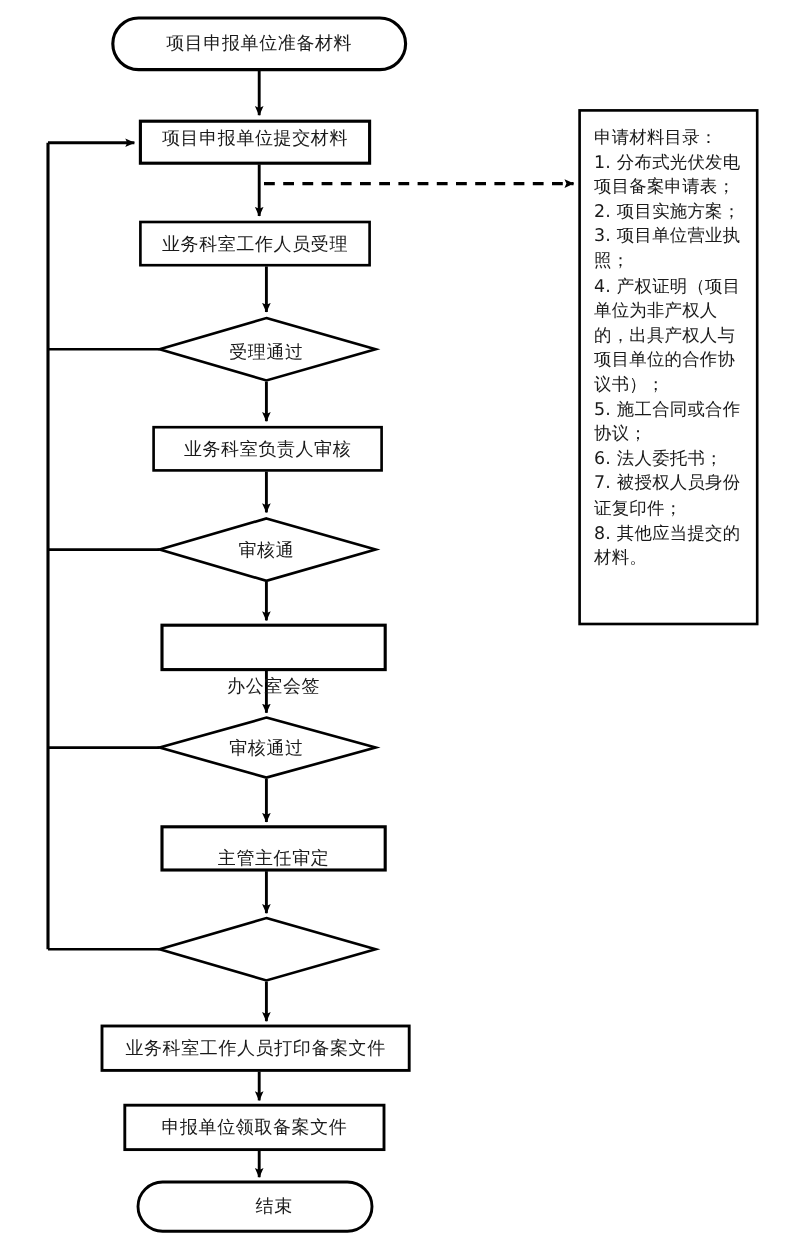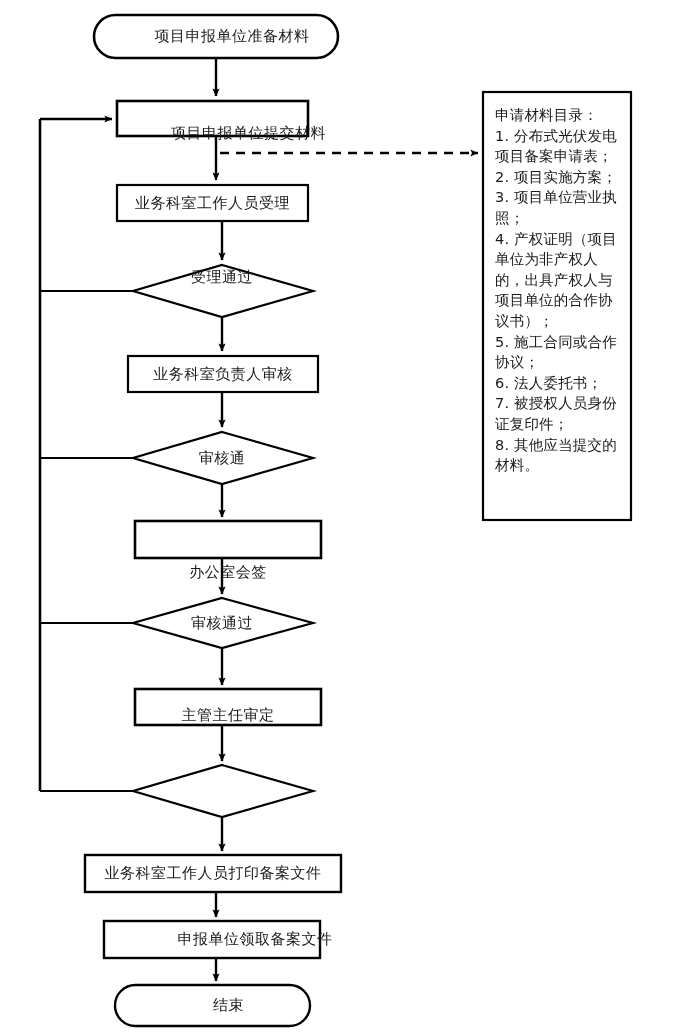--- a/index.html
+++ b/index.html
@@ -140,42 +140,42 @@
       <line x1="133" y1="458" x2="40" y2="458"></line>
       <line x1="133" y1="623" x2="40" y2="623"></line>
       <line x1="133" y1="791" x2="40" y2="791"></line>
     </g>
 
     <g stroke="#000000" fill="none" stroke-width="2.6" stroke-linecap="butt">
       <line x1="220" y1="153" x2="478" y2="153" stroke-dasharray="9 7" marker-end="url(#arrowSolid)"></line>
     </g>
   </svg>
 
-  <div class="node-label lbl-terminal" style="left:110px; top:15px; width:244px; height:43px;">项目申报单位准备材料</div>
-
-  <div class="node-label lbl-process" style="left:117px; top:119px; width:191px; height:28px;padding-left:36px;">项目申报单位提交材料</div>
+  <div class="node-label lbl-terminal" style="left:94px; top:15px; width:244px; height:43px;">项目申报单位准备材料</div>
+
+  <div class="node-label lbl-process" style="left:117px; top:101px; width:191px; height:28px;">项目申报单位提交材料</div>
 
   <div class="node-label lbl-process" style="left:117px; top:185px; width:191px; height:36px;">业务科室工作人员受理</div>
 
-  <div class="node-label lbl-decision" style="left:152px; top:260px; width:140px; height:34px;">受理通过</div>
+  <div class="node-label lbl-decision" style="left:152px; top:276px; width:140px; height:34px;">受理通过</div>
 
   <div class="node-label lbl-decision" style="left:152px; top:441px; width:140px; height:34px;">审核通</div>
 
   <div class="node-label lbl-process" style="left:128px; top:356px; width:190px; height:36px;">业务科室负责人审核</div>
 
   <div class="node-label lbl-process" style="left:135px; top:521px; width:186px; height:37px;margin-top:33px;">办公室会签</div>
 
   <div class="node-label lbl-decision" style="left:152px; top:606px; width:140px; height:34px;">审核通过</div>
 
   <div class="node-label lbl-process" style="left:135px; top:689px; width:186px; height:52px;">主管主任审定</div>
 
 
   <div class="node-label lbl-process" style="left:85px; top:855px; width:256px; height:37px;">业务科室工作人员打印备案文件</div>
 
-  <div class="node-label lbl-process" style="left:104px; top:921px; width:216px; height:37px;padding-left:43px;">申报单位领取备案文件</div>
+  <div class="node-label lbl-process" style="left:104px; top:921px; width:216px; height:37px;">申报单位领取备案文件</div>
 
   <div class="node-label lbl-terminal" style="left:115px; top:985px; width:227px; height:41px;">结束</div>
 
   <div class="side-note" style="left:483px; top:92px; width:148px; height:428px;">申请材料目录：
 1. 分布式光伏发电项目备案申请表；
 2. 项目实施方案；
 3. 项目单位营业执照；
 4. 产权证明（项目单位为非产权人的，出具产权人与项目单位的合作协议书）；
 5. 施工合同或合作协议；
 6. 法人委托书；

